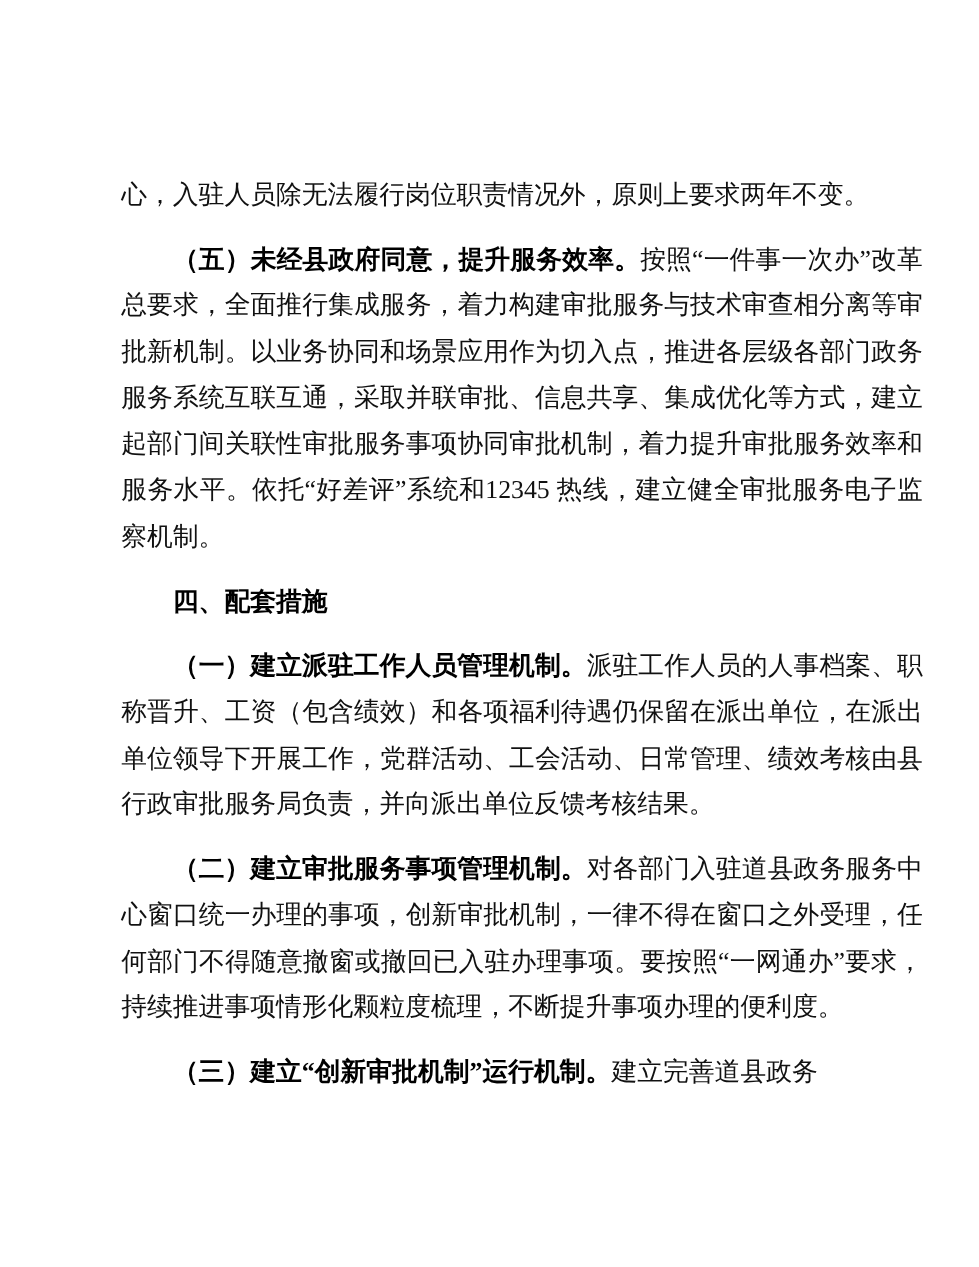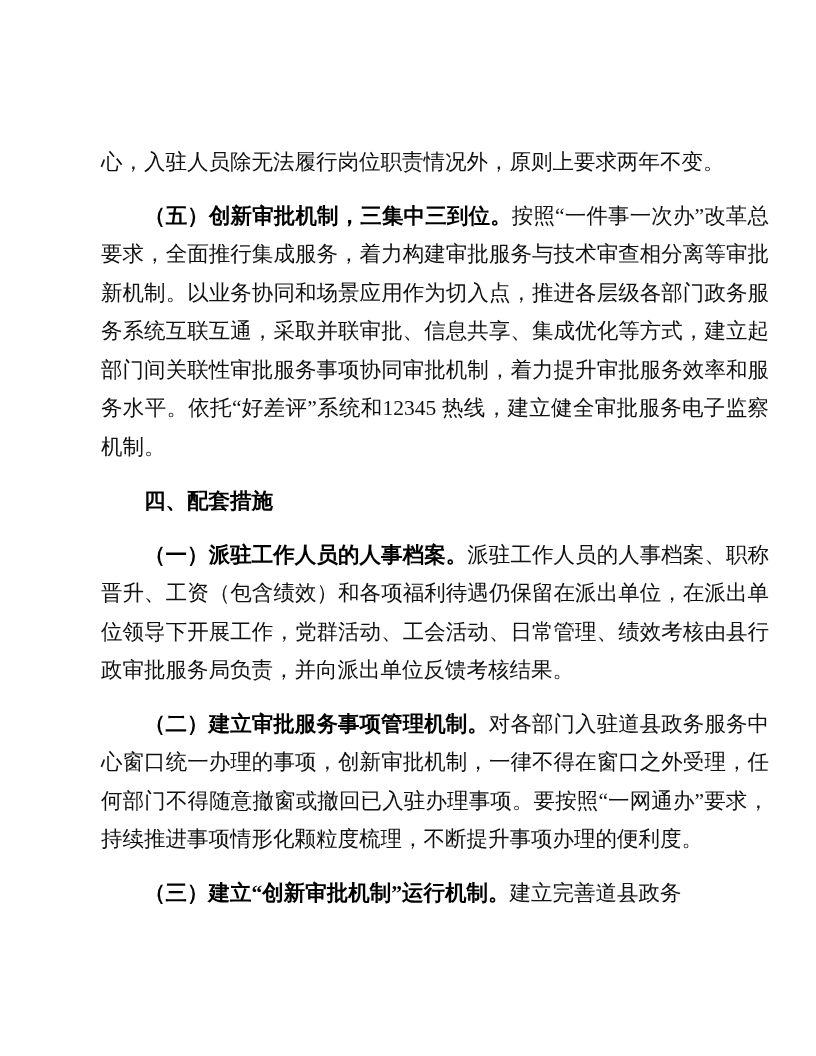--- a/index.html
+++ b/index.html
@@ -48,23 +48,23 @@
     color: #000000;
   }
 </style>
 </head>
 <body>
 
 <div class="page">
 
   <p class="body-para no-indent"><span>心，入驻人员除无法履行岗位职责情况外，原则上要求两年不变。</span></p>
 
-  <p class="body-para"><span class="lead-bold">（五）创新审批机制，三集中三到位。</span><span>按照“一件事一次办”改革总要求，全面推行集成服务，着力构建审批服务与技术审查相分离等审批新机制。以业务协同和场景应用作为切入点，推进各层级各部门政务服务系统互联互通，采取并联审批、信息共享、集成优化等方式，建立起部门间关联性审批服务事项协同审批机制，着力提升审批服务效率和服务水平。依托“好差评”系统和12345 热线，建立健全审批服务电子监察机制。</span></p>
+  <p class="body-para"><span class="lead-bold">（五）未经县政府同意，提升服务效率。</span><span>按照“一件事一次办”改革总要求，全面推行集成服务，着力构建审批服务与技术审查相分离等审批新机制。以业务协同和场景应用作为切入点，推进各层级各部门政务服务系统互联互通，采取并联审批、信息共享、集成优化等方式，建立起部门间关联性审批服务事项协同审批机制，着力提升审批服务效率和服务水平。依托“好差评”系统和12345 热线，建立健全审批服务电子监察机制。</span></p>
 
   <h2 class="section-heading">四、配套措施</h2>
 
-  <p class="body-para"><span class="lead-bold">（一）派驻工作人员的人事档案。</span><span>派驻工作人员的人事档案、职称晋升、工资（包含绩效）和各项福利待遇仍保留在派出单位，在派出单位领导下开展工作，党群活动、工会活动、日常管理、绩效考核由县行政审批服务局负责，并向派出单位反馈考核结果。</span></p>
+  <p class="body-para"><span class="lead-bold">（一）建立派驻工作人员管理机制。</span><span>派驻工作人员的人事档案、职称晋升、工资（包含绩效）和各项福利待遇仍保留在派出单位，在派出单位领导下开展工作，党群活动、工会活动、日常管理、绩效考核由县行政审批服务局负责，并向派出单位反馈考核结果。</span></p>
 
   <p class="body-para"><span class="lead-bold">（二）建立审批服务事项管理机制。</span><span>对各部门入驻道县政务服务中心窗口统一办理的事项，创新审批机制，一律不得在窗口之外受理，任何部门不得随意撤窗或撤回已入驻办理事项。要按照“一网通办”要求，持续推进事项情形化颗粒度梳理，不断提升事项办理的便利度。</span></p>
 
   <p class="body-para"><span class="lead-bold">（三）建立“创新审批机制”运行机制。</span><span>建立完善道县政务</span></p>
 
 </div>
 
 </body></html>

